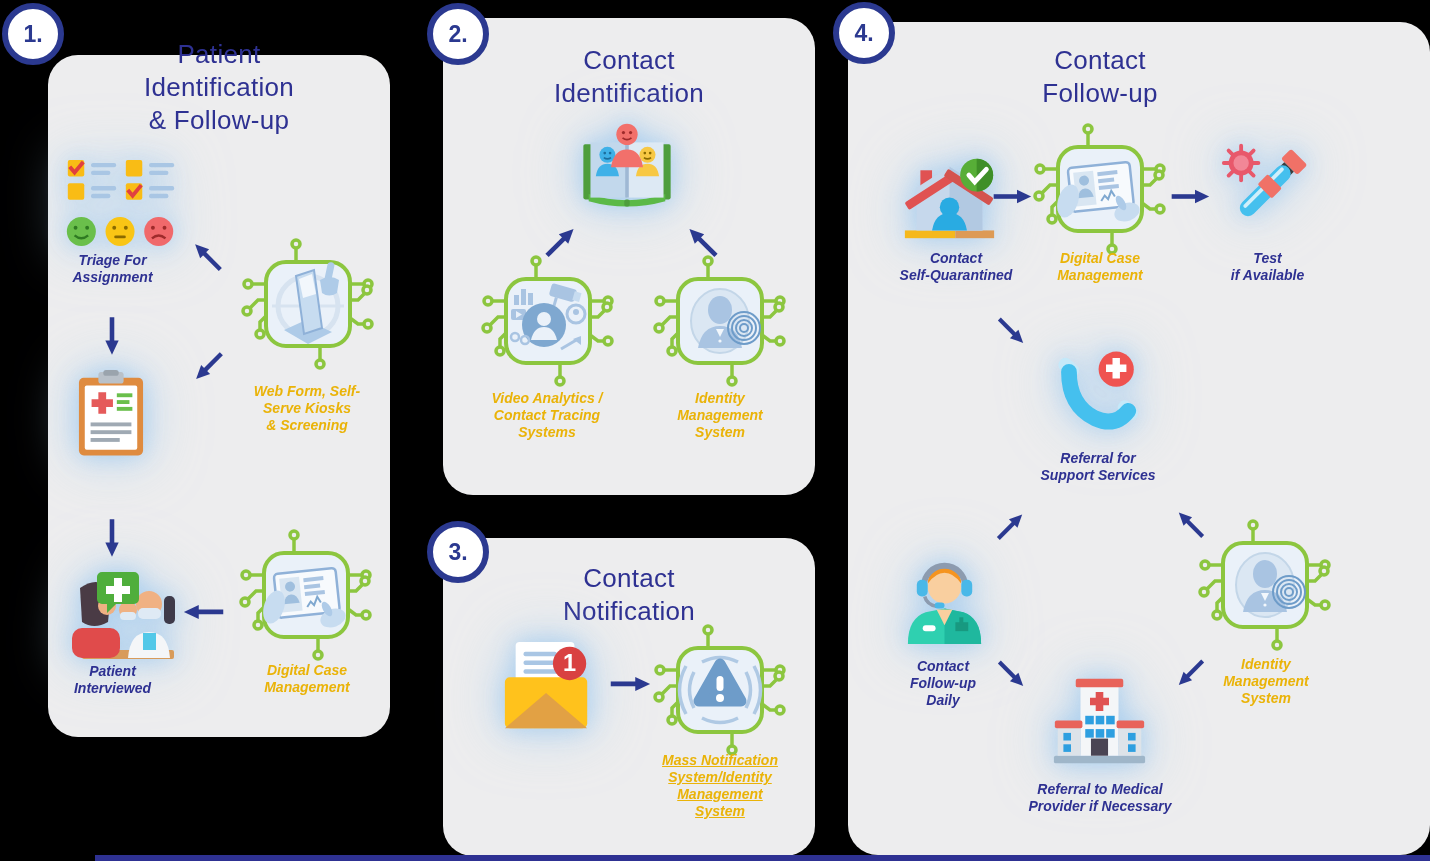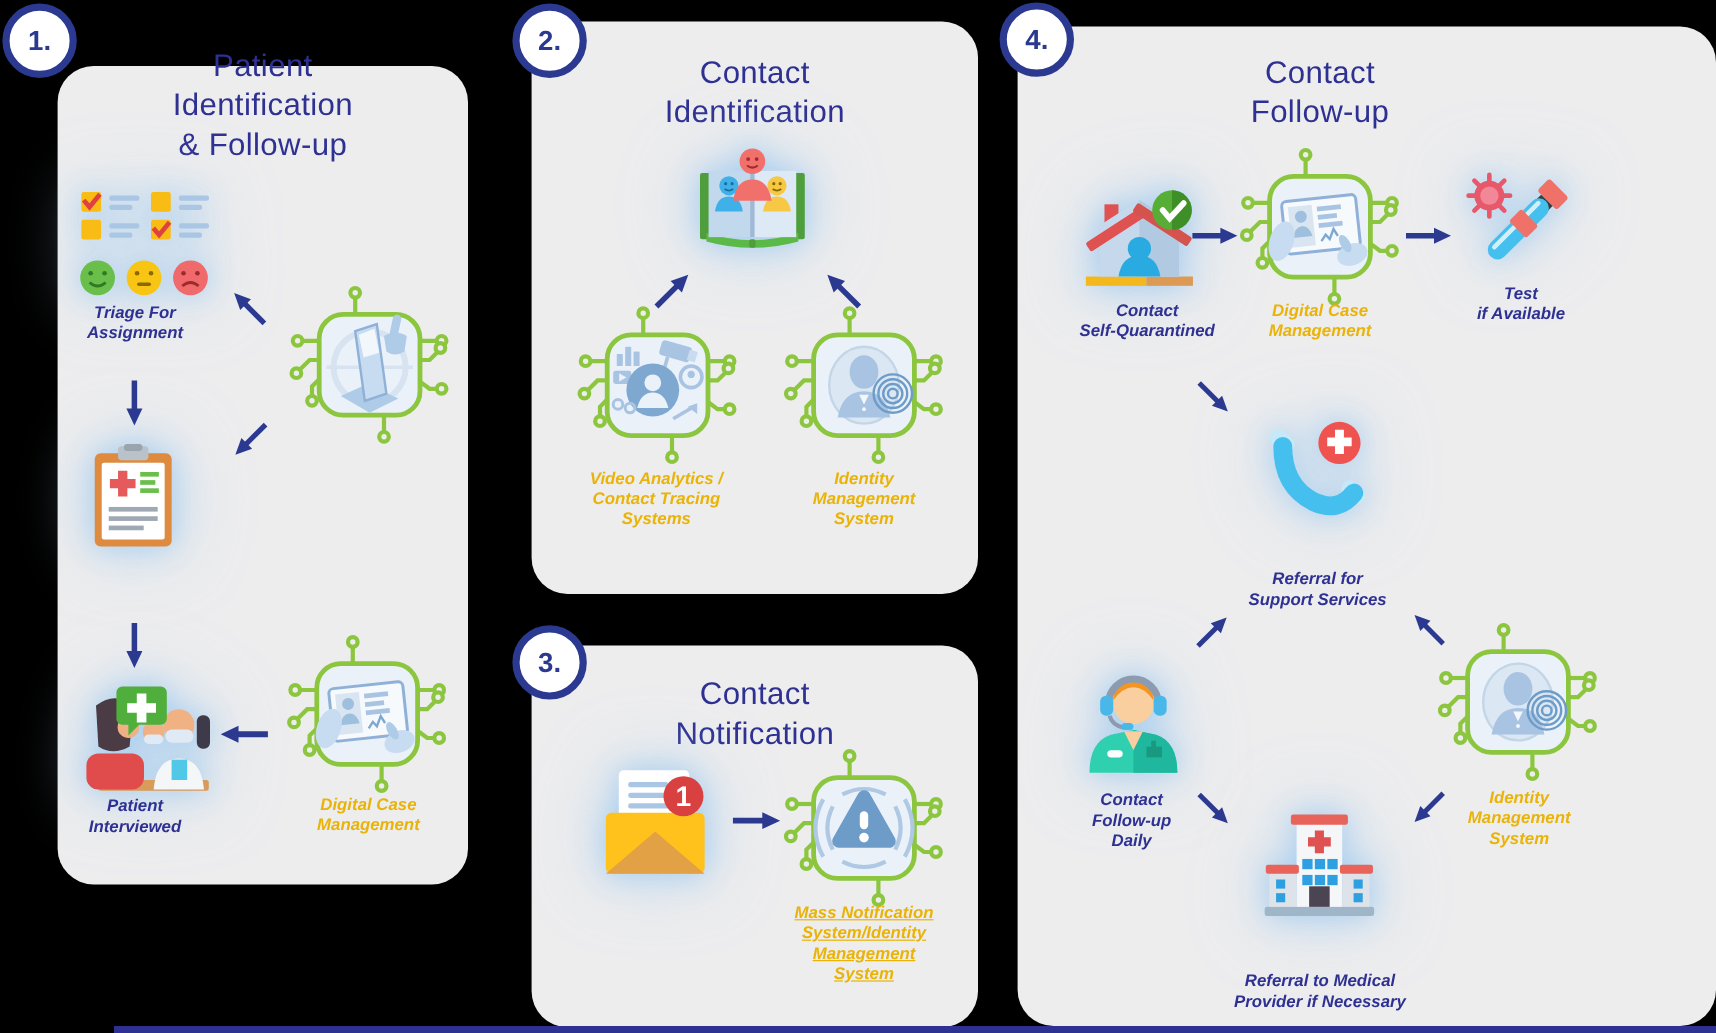--- a/index.html
+++ b/index.html
@@ -130,20 +130,23 @@
     <circle cx="70" cy="72" r="30" fill="none" stroke="#D7E3F0" stroke-width="5"></circle>
     <line x1="34" y1="72" x2="106" y2="72" stroke="#D7E3F0" stroke-width="3"></line>
     <polygon points="46,96 68,86 94,98 70,110" fill="#AECBE8"></polygon>
     <polygon points="58,42 76,36 84,94 66,100" fill="#C7DCF0" stroke="#8FB1D8" stroke-width="2"></polygon>
     <polygon points="61,45 74,40 78,60 65,64" fill="#F2F7FC"></polygon>
     <g fill="#AECBE8">
       <rect x="88" y="28" width="7" height="20" rx="3.5" transform="rotate(12 91 38)"></rect>
       <path d="M82 46 q10 -6 19 0 l-2 13 q-8 5 -15 0 z"></path>
     </g>
   </svg>
+  <div class="lbl gray" style="left:217px;top:383px;width:180px;">Web Form, Self-
+Serve Kiosks
+&amp; Screening</div>
 
   <svg class="ic" style="left:236px;top:525px;width:140px;" viewBox="0 0 140 140">
     <use href="#chip"></use>
     <g transform="rotate(-6 70 70)">
       <rect x="40" y="46" width="62" height="44" rx="4" fill="#F7FAFD" stroke="#8FB1D8" stroke-width="2.5"></rect>
       <rect x="45" y="51" width="20" height="34" fill="#D9E6F2"></rect>
       <circle cx="55" cy="60" r="5" fill="#9FBFDE"></circle>
       <path d="M47 77 q2 -9 8 -9 q6 0 8 9 z" fill="#9FBFDE"></path>
       <rect x="69" y="53" width="20" height="4" fill="#A9C4E2"></rect>
       <rect x="69" y="60" width="16" height="4" fill="#A9C4E2"></rect>
@@ -361,31 +364,31 @@
       <g stroke="#E8586B" stroke-width="4" stroke-linecap="round">
         <line x1="22" y1="6" x2="22" y2="42"></line>
         <line x1="4" y1="24" x2="40" y2="24"></line>
         <line x1="9" y1="11" x2="35" y2="37"></line>
         <line x1="35" y1="11" x2="9" y2="37"></line>
       </g>
       <circle cx="22" cy="24" r="13" fill="#E8586B"></circle>
       <circle cx="22" cy="24" r="8" fill="#F28797"></circle>
     </g>
   </svg>
-  <div class="lbl" style="left:1185px;top:236px;width:165px;">Test
+  <div class="lbl" style="left:1185px;top:250px;width:165px;">Test
 if Available</div>
 
   <svg class="ic glow" style="left:1056px;top:346px;width:88px;" viewBox="0 0 95 95">
     <rect x="2" y="16" width="24" height="15" rx="7" fill="#C5E9F9" transform="rotate(42 14 23)"></rect>
     <rect x="66" y="62" width="24" height="15" rx="7" fill="#C5E9F9" transform="rotate(42 78 69)"></rect>
     <path d="M14 28 Q14 64 42 78 Q64 88 78 70" fill="none" stroke="#45C0EE" stroke-width="17" stroke-linecap="round"></path>
     <circle cx="65" cy="25" r="19" fill="#EF5350"></circle>
     <path d="M61 13 h8 v7 h7 v8 h-7 v7 h-8 v-7 h-7 v-8 h7 z" fill="#FFFFFF"></path>
   </svg>
-  <div class="lbl" style="left:998px;top:474px;width:200px;">Referral for
+  <div class="lbl" style="left:998px;top:450px;width:200px;">Referral for
 Support Services</div>
 
   <svg class="ic glow" style="left:898px;top:551px;width:94px;" viewBox="0 0 95 95">
     <path d="M10 94 q0 -26 18 -32 l19 -4 l19 4 q18 6 18 32 z" fill="#2FD0B0"></path>
     <path d="M47 58 l19 4 q18 6 18 32 l-37 0 z" fill="#1FB89E"></path>
     <polygon points="39,59 55,59 47,75" fill="#F9CF9F"></polygon>
     <circle cx="47" cy="36" r="17" fill="#F9CF9F"></circle>
     <path d="M30 33 a17 17 0 0 1 34 0 q-8 -11 -17 -11 q-9 0 -17 11 z" fill="#F5941F"></path>
     <path d="M26 36 a21 21 0 0 1 42 0" stroke="#8C9BAF" stroke-width="6" fill="none"></path>
     <rect x="19" y="29" width="11" height="17" rx="5" fill="#49B8E8"></rect>
@@ -438,21 +441,21 @@
     <rect x="6" y="56" width="24" height="30" fill="#DDE3E9"></rect>
     <rect x="3" y="49" width="29" height="8" rx="2" fill="#E8635A"></rect>
     <rect x="70" y="56" width="24" height="30" fill="#DDE3E9"></rect>
     <rect x="68" y="49" width="29" height="8" rx="2" fill="#E8635A"></rect>
     <rect x="12" y="62" width="8" height="8" fill="#2E9FE0"></rect>
       <rect x="12" y="74" width="8" height="8" fill="#2E9FE0"></rect>
     <rect x="80" y="62" width="8" height="8" fill="#2E9FE0"></rect>
       <rect x="80" y="74" width="8" height="8" fill="#2E9FE0"></rect>
     <rect x="41" y="68" width="18" height="18" fill="#4A4453"></rect>
   </svg>
-  <div class="lbl" style="left:980px;top:781px;width:240px;margin-top:28px;">Referral to Medical
+  <div class="lbl" style="left:980px;top:781px;width:240px;">Referral to Medical
 Provider if Necessary</div>
 
   <svg class="arrow" style="left:992px;top:189px;width:40px;transform:rotate(0deg)" viewBox="0 0 48 18">
     <path d="M2 9 H32" stroke="#2B3990" stroke-width="5.5"></path>
       <path d="M30 1 L47 9 L30 17 Z" fill="#2B3990"></path>
     </svg>
   <svg class="arrow" style="left:1170px;top:189px;width:40px;transform:rotate(0deg)" viewBox="0 0 48 18">
     <path d="M2 9 H32" stroke="#2B3990" stroke-width="5.5"></path>
       <path d="M30 1 L47 9 L30 17 Z" fill="#2B3990"></path>
     </svg>

